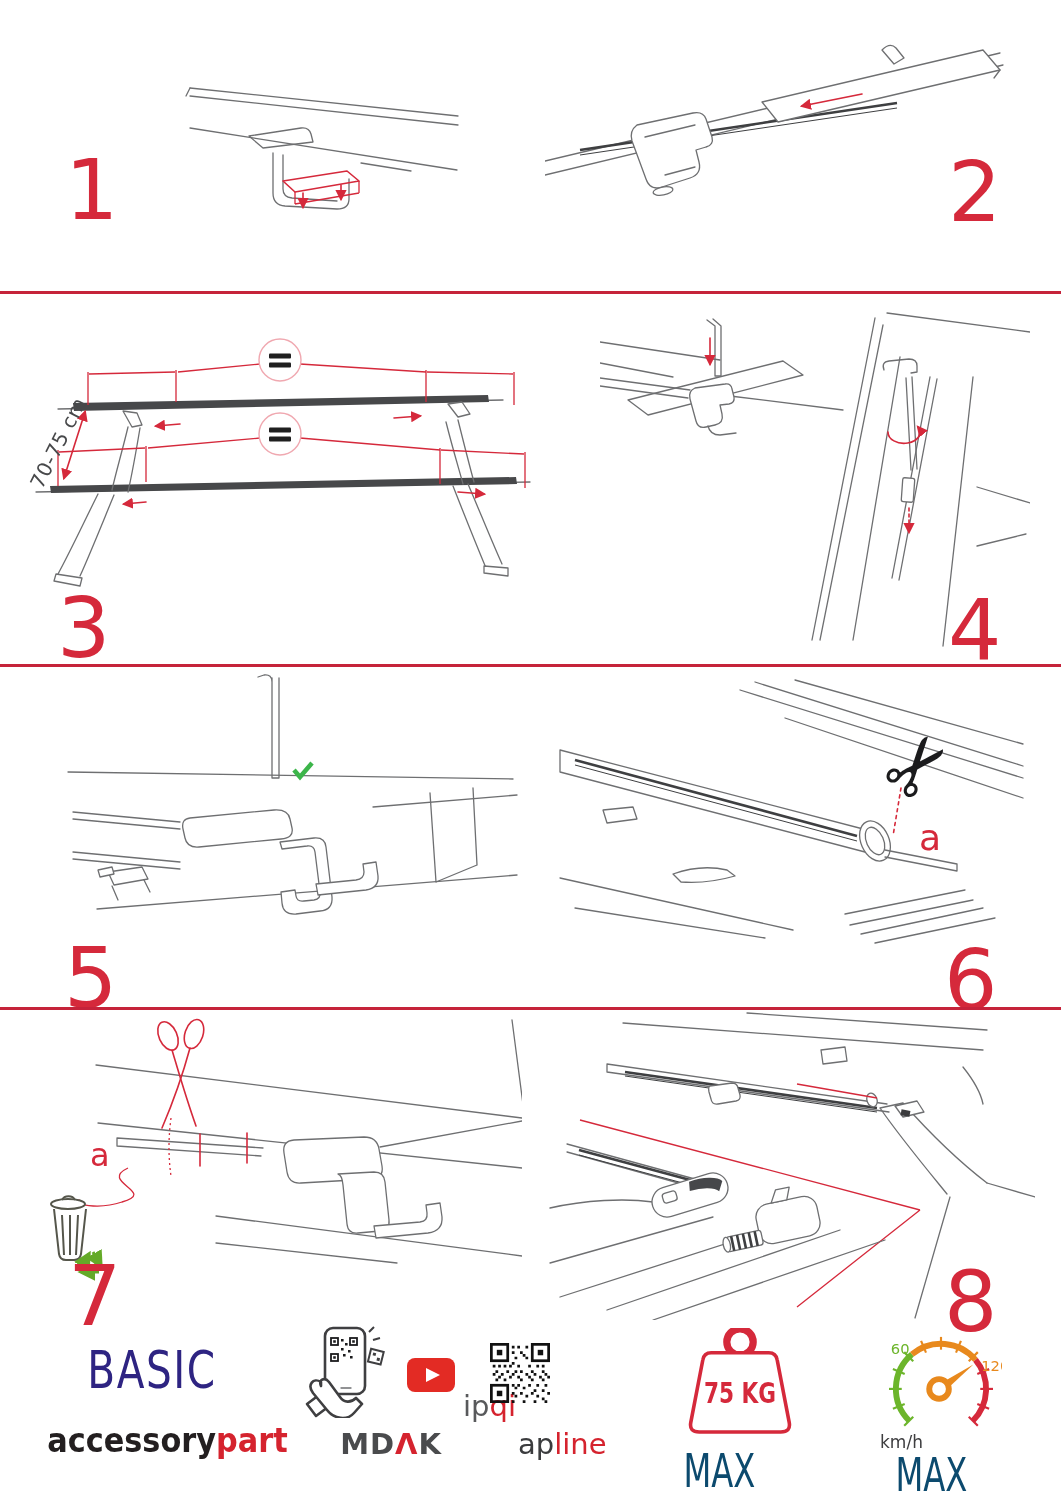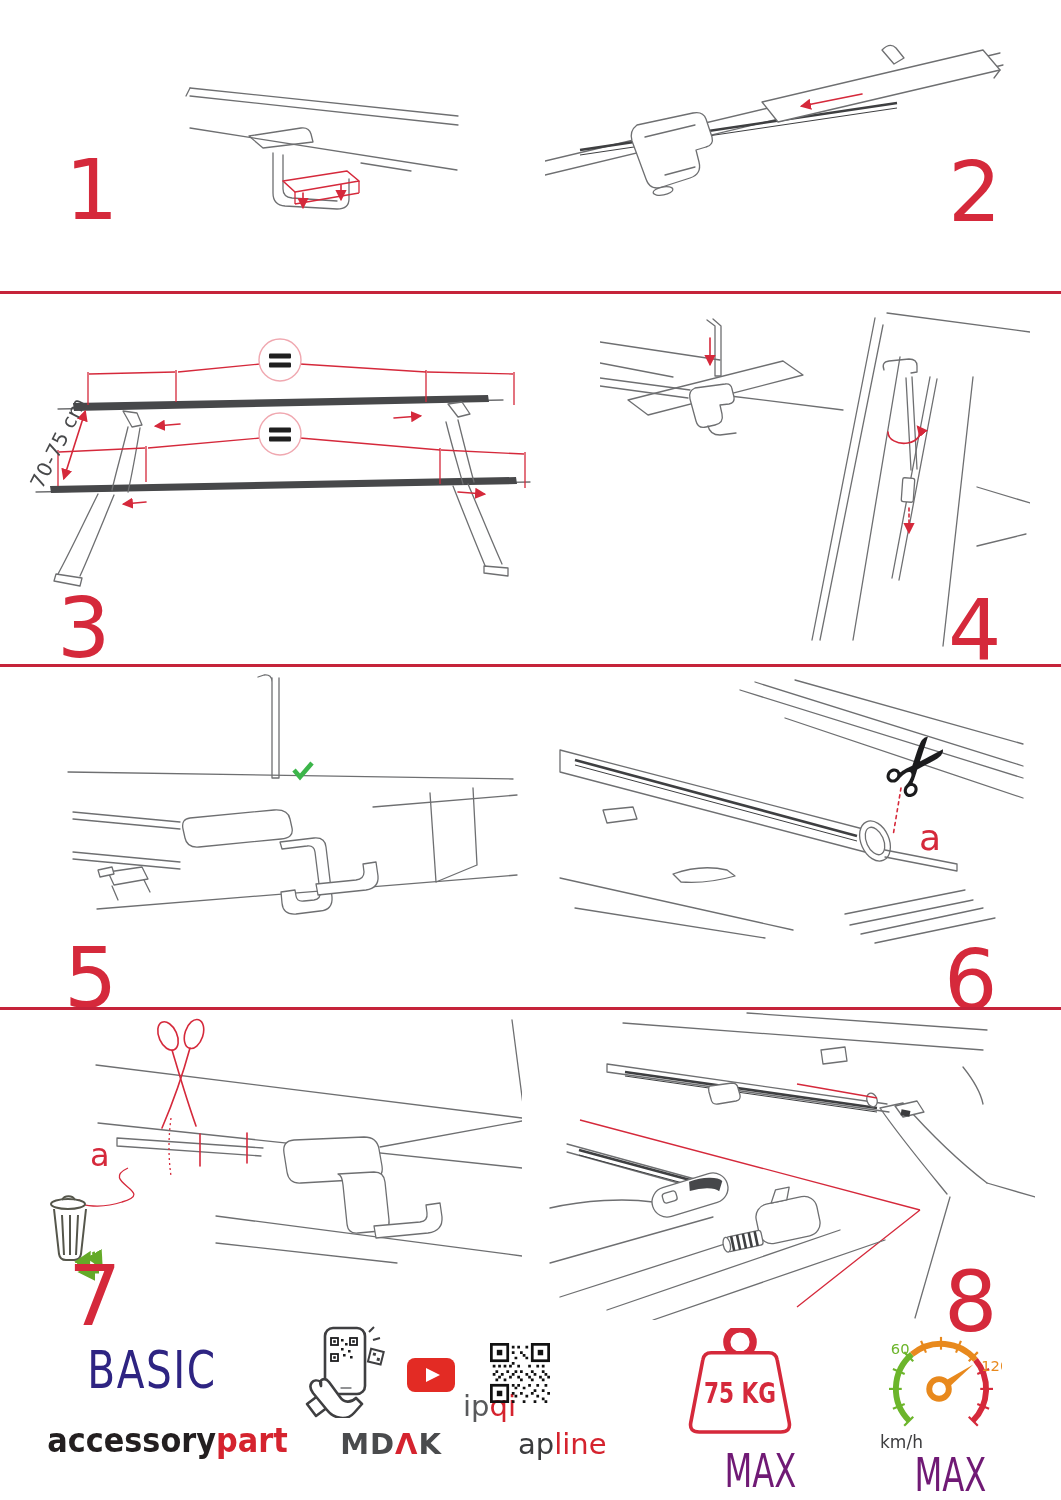--- a/index.html
+++ b/index.html
@@ -23,21 +23,21 @@
   
   .brand-title{position:absolute;left:52px;top:1342px;width:200px;text-align:center;
       font-size:52px;line-height:1.1;color:#2e2482;letter-spacing:2px;
       transform:scaleX(.78);transform-origin:center;}
   .brand-sub{position:absolute;left:38px;top:1424px;width:230px;text-align:center;
       font-size:33px;font-weight:bold;line-height:1;color:#231f20;
       transform:scaleX(.92);transform-origin:center;}
   .brand-sub .red, .flabel .red{color:#d5232e;}
   .flabel{position:absolute;text-align:right;font-size:29px;line-height:1;color:#4a4b4d;margin-left:32px;}
   .flabel.bold{font-weight:bold;letter-spacing:1px;}
-  .maxlbl{position:absolute;text-align:right;font-size:46px;line-height:1;color:#701a75;}
+  .maxlbl{position:absolute;text-align:left;font-size:46px;line-height:1;color:#0c4a6e;}
   .maxlbl span{display:inline-block;transform:scaleX(.7);}
   .unitlbl{position:absolute;text-align:left;font-size:17px;line-height:1;color:#3e3e40;}
 </style>
 </head>
 <body>
 
 <svg width="0" height="0" style="position:absolute" aria-hidden="true">
   <defs>
     <marker id="mr" viewBox="0 0 10 10" refX="8" refY="5" markerWidth="7" markerHeight="7" orient="auto-start-reverse">
       <path d="M0,0 L10,5 L0,10 Z" fill="#d5293b"></path>

